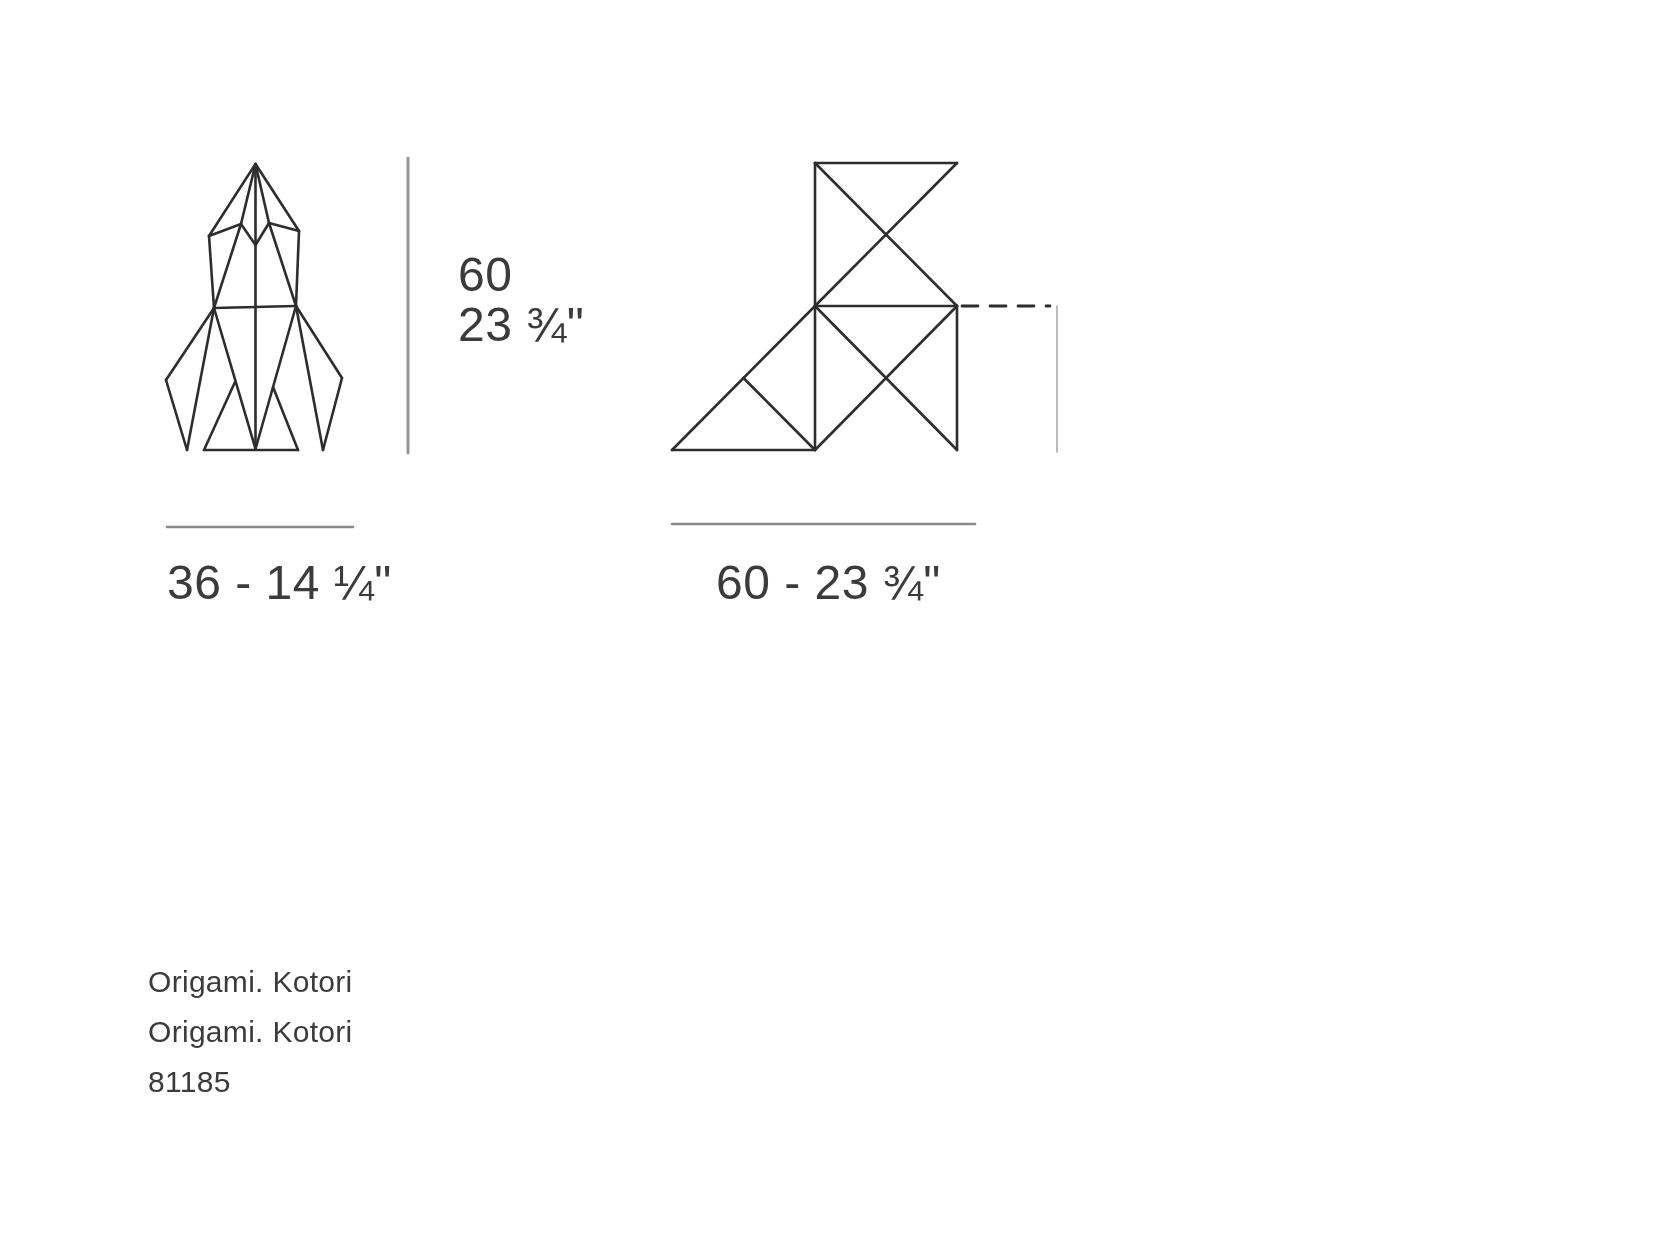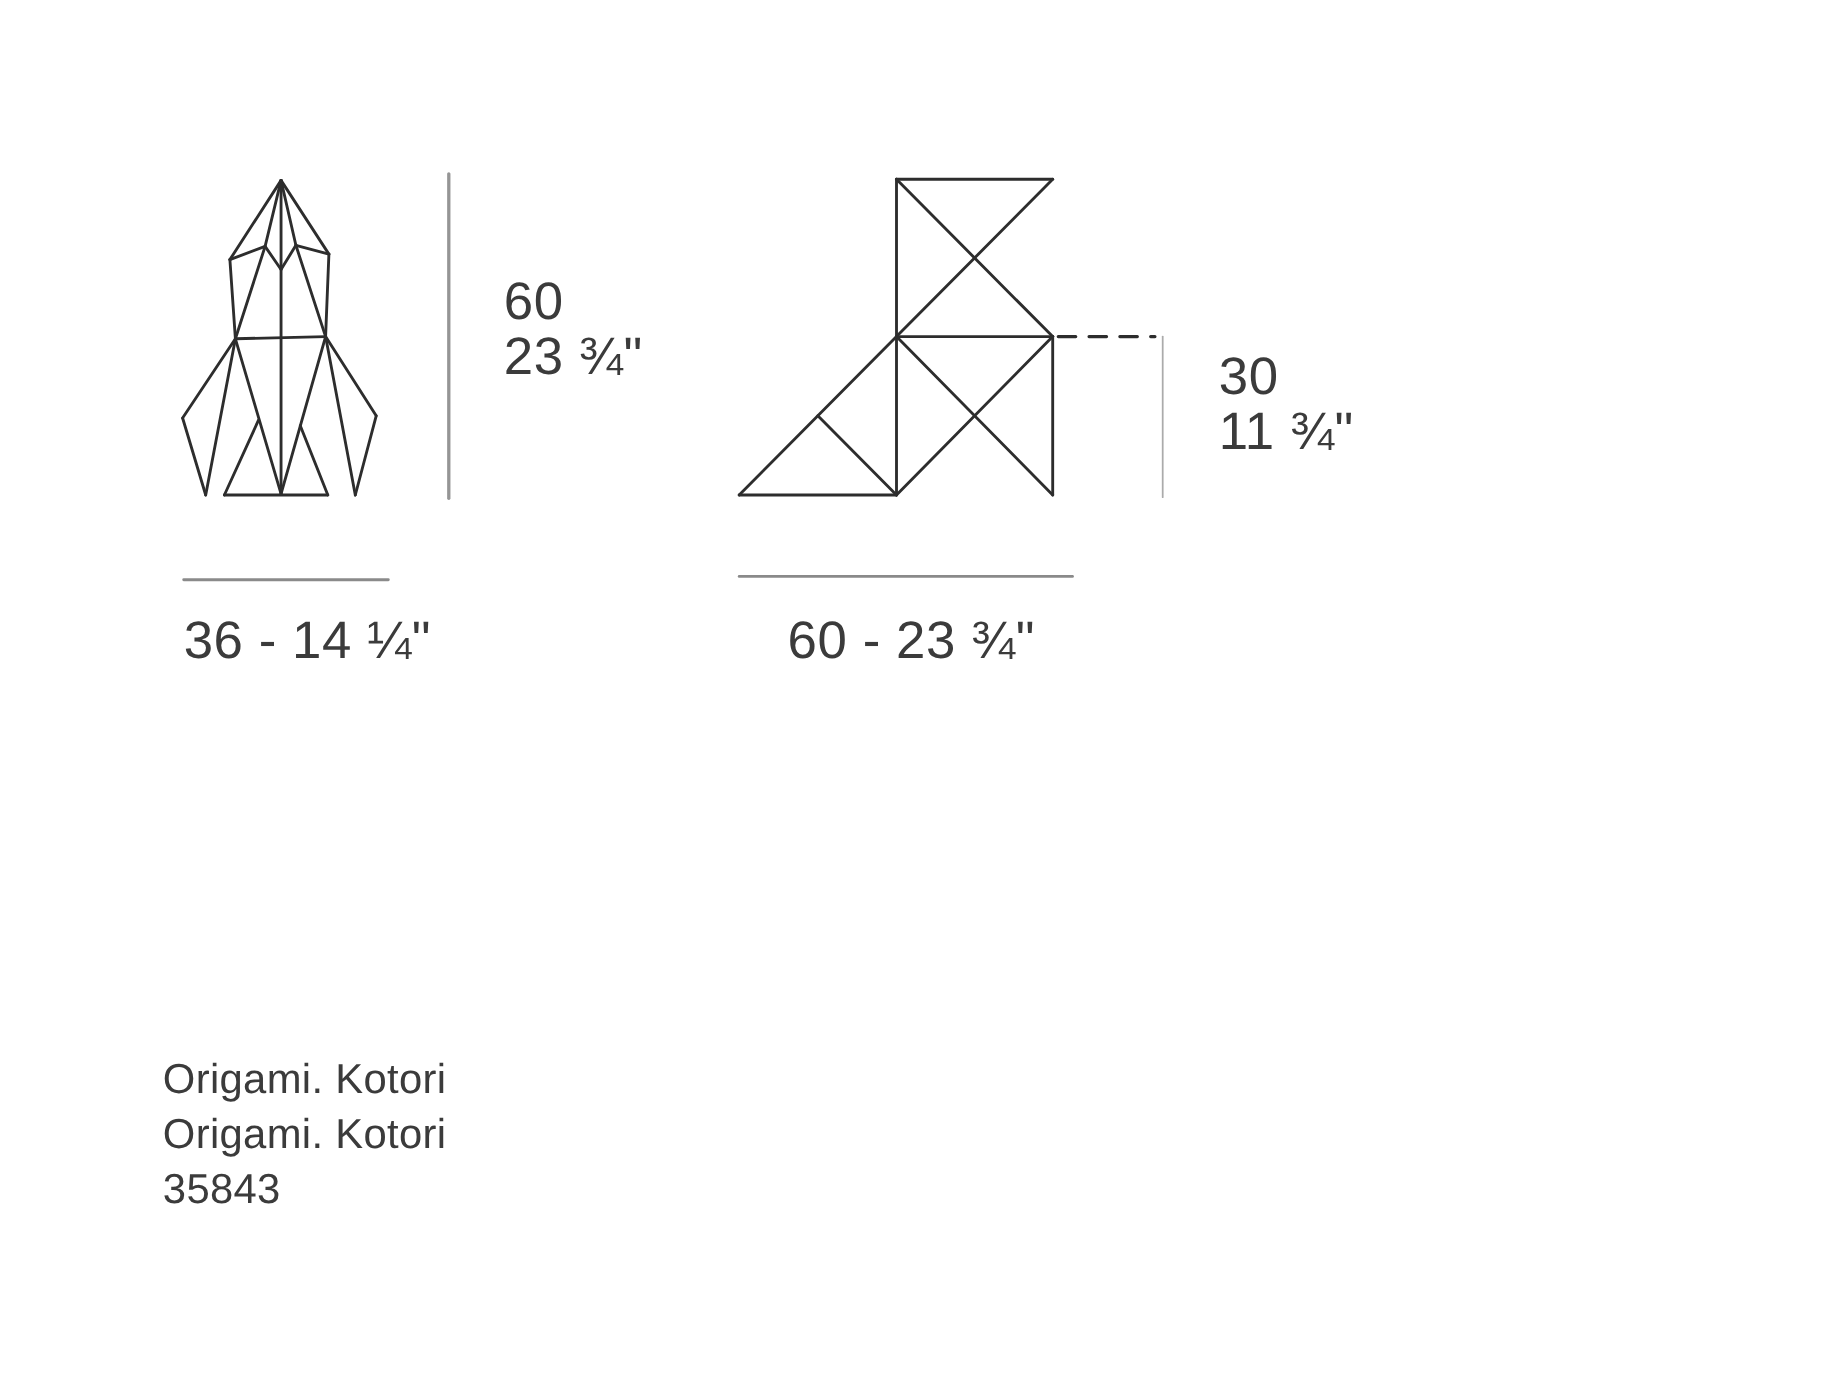--- a/index.html
+++ b/index.html
@@ -52,21 +52,21 @@
     font-size: 48px;
     line-height: 50px;
     letter-spacing: 0.5px;
     white-space: nowrap;
   }
   .product {
     position: absolute;
     left: 148px;
     top: 957px;
     color: #3b3b3b;
-    font-size: 38px;
+    font-size: 30px;
     line-height: 50px;
     letter-spacing: 0.3px;
     white-space: nowrap;
   }
   .dim-front-height { left: 458px; top: 250px; }
   .dim-side-height  { left: 1108px; top: 318px; }
   .dim-front-width  { left: 167px; top: 558px; }
   .dim-side-width   { left: 716px; top: 558px; }
 </style>
 </head>
@@ -142,28 +142,24 @@
       <line class="dashline" x1="962" y1="306" x2="1050" y2="306"></line>
       <line class="extline" x1="1057" y1="306" x2="1057" y2="452"></line>
     </g>
   </svg>
 
   <div class="dim dim-front-height">
     <div>60</div>
     <div>23 ¾"</div>
   </div>
 
-  <div class="dim dim-side-height">
-    <div>30</div>
-    <div>11 ¾"</div>
-  </div>
 
   <div class="dim dim-front-width">36 - 14 ¼"</div>
 
   <div class="dim dim-side-width">60 - 23 ¾"</div>
 
   <div class="product">
     <div>Origami. Kotori</div>
     <div>Origami. Kotori</div>
-    <div>35843</div>
+    <div>81185</div>
   </div>
 
 </div>
 
 </body></html>

